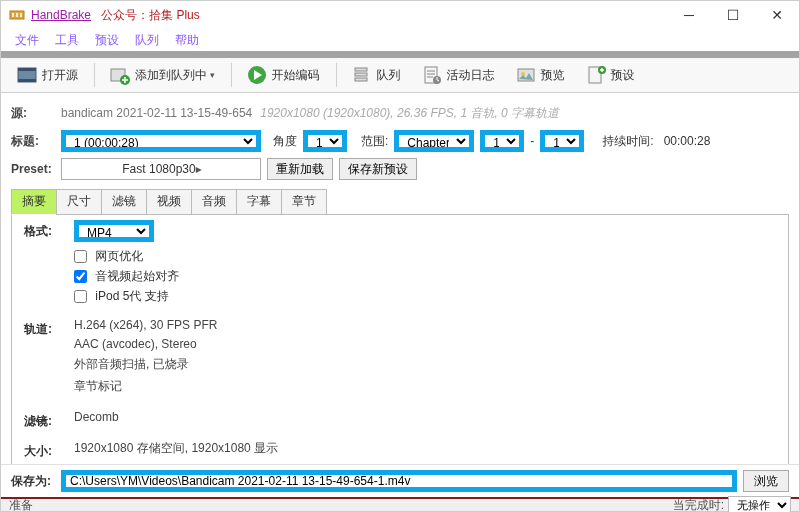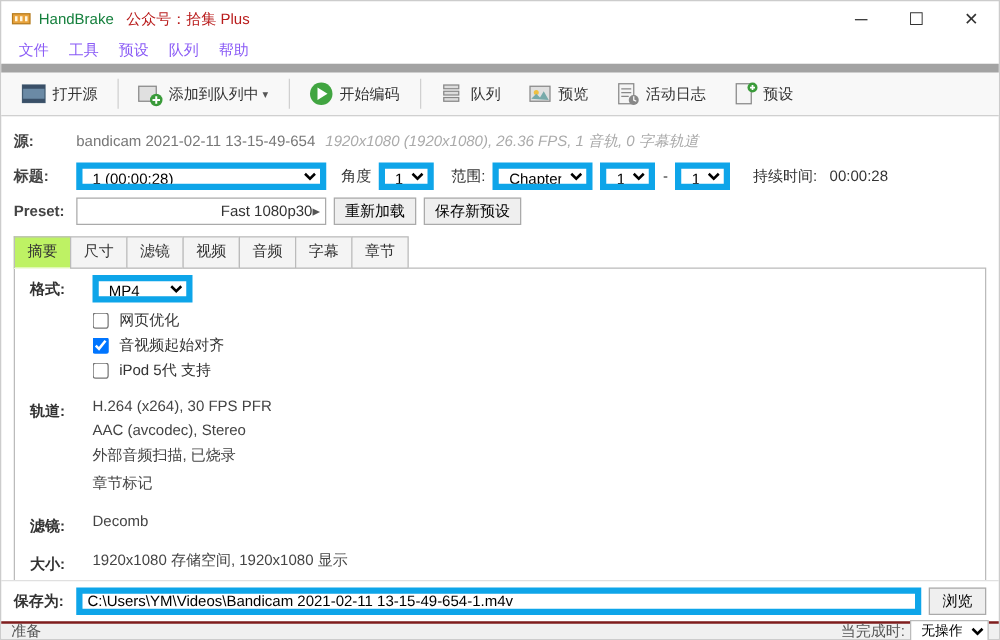--- a/index.html
+++ b/index.html
@@ -1,38 +1,38 @@
 <!DOCTYPE html>
 <html><head>
 <meta charset="utf-8">
 <style>
 * { box-sizing: border-box; margin: 0; padding: 0; font-family: "Microsoft YaHei", "Segoe UI", Tahoma, sans-serif; font-size: 12px; }
 body { background: #fff; color: #333; }
 .window { width: 800px; height: 512px; border: 1px solid #ccc; display: flex; flex-direction: column; position: relative; }
 .titlebar { height: 28px; display: flex; align-items: center; padding: 0 0 0 8px; color: #888; cursor: default; }
 .titlebar .app-icon { width: 16px; height: 16px; margin-right: 6px; }
-.title-app { color: #15803d; }
+.title-app { color: #a21caf; text-decoration: underline; }
 .title-extra { margin-left: 10px; color: #b91c1c; }
 .win-controls { margin-left: auto; display: flex; }
 .win-btn { width: 44px; height: 28px; display: flex; align-items: center; justify-content: center; cursor: pointer; font-size: 14px; color: #333; }
 .menubar { height: 22px; display: flex; align-items: center; padding: 0 6px; color: #8b5cf6; }
 .menu-item { padding: 2px 8px; cursor: pointer; }
 .toolbar { height: 42px; border-top: 7px solid #a3a3a3; border-bottom: 1px solid #d0d0d0; padding: 0 6px; display: flex; align-items: center; background: #f8f8f8; }
 .tb-btn { display: flex; align-items: center; padding: 2px 8px; margin-right: 2px; cursor: pointer; border: 1px solid transparent; border-radius: 2px; height: 32px; }
 .tb-btn .tb-icon { width: 22px; height: 22px; margin-right: 4px; display: flex; align-items: center; justify-content: center; }
 .tb-sep { width: 1px; height: 24px; background: #d0d0d0; margin: 0 5px; }
 .tb-btn.dropdown::after { content: "▾"; font-size: 9px; color: #555; margin-left: 3px; }
 .content { flex: 1; padding: 6px 10px; overflow: hidden; display: flex; flex-direction: column; }
 .row { display: flex; align-items: center; margin: 3px 0; min-height: 22px; }
 .lbl { width: 50px; color: #444; font-weight: 600; }
 .src-text { color: #777; }
 .src-info { margin-left: 8px; color: #aaa; font-style: italic; }
 select, input[type=text] { border: 5px solid #0ea5e9; height: 22px; padding: 0 4px; font-size: 12px; background: #fff; }
 .tiny { width: 44px; }
-.preset-select { width: 200px; text-align: left; padding-left: 6px; display: flex; align-items: center; justify-content: flex-end; }
+.preset-select { width: 200px; text-align: left; padding-left: 6px; display: flex; align-items: center; justify-content: center; }
 .preset-select::after { content: "▸"; color: #555; margin-right: 4px; }
 button.small-btn { height: 22px; padding: 0 8px; border: 1px solid #aaa; background: #efefef; cursor: pointer; margin-left: 6px; }
 .tab-strip { display: flex; margin-top: 6px; position: relative; z-index: 2; }
 .tab { padding: 3px 10px 4px 10px; border: 1px solid #bbb; background: #f4f4f4; margin-right: -1px; cursor: pointer; position: relative; }
 .tab.active { background: #bef264; border-bottom-color: #fff; }
 .panel { border: 1px solid #bbb; flex: 1; margin-top: -1px; padding: 5px 12px; position: relative; display: flex; }
 .panel-left { width: 270px; }
 .plabel { width: 50px; font-weight: 600; color: #333; padding-top: 3px; }
 .prow { display: flex; margin-bottom: 10px; }
 .chklist label { display: block; margin: 3px 0; font-size: 12px; }
@@ -121,37 +121,37 @@
             <rect x="4" y="4" width="12" height="3" fill="#ddd" stroke="#888"></rect>
             <rect x="4" y="9" width="12" height="3" fill="#ddd" stroke="#888"></rect>
             <rect x="4" y="14" width="12" height="3" fill="#ddd" stroke="#888"></rect>
           </svg>
         </span>
       <span>队列</span>
     </div>
     <div class="tb-btn">
       <span class="tb-icon">
           <svg viewBox="0 0 22 22">
-            <rect x="3" y="5" width="16" height="12" fill="#e0e0e0" stroke="#888"></rect>
-            <circle cx="8" cy="10" r="2" fill="#f0c040"></circle>
-            <path d="M4 15l4-4 3 3 3-5 4 7" fill="#7aa"></path>
-          </svg>
-        </span>
-      <span>预览</span>
-    </div>
-    <div class="tb-btn">
-      <span class="tb-icon">
-          <svg viewBox="0 0 22 22">
             <rect x="4" y="3" width="12" height="16" fill="#f5f5f5" stroke="#888"></rect>
             <path d="M6 7h8M6 10h8M6 13h6" stroke="#888"></path>
             <circle cx="16" cy="16" r="4" fill="#888"></circle>
             <path d="M16 13v3l2 1" stroke="#fff" fill="none"></path>
           </svg>
         </span>
       <span>活动日志</span>
+    </div>
+    <div class="tb-btn">
+      <span class="tb-icon">
+          <svg viewBox="0 0 22 22">
+            <rect x="3" y="5" width="16" height="12" fill="#e0e0e0" stroke="#888"></rect>
+            <circle cx="8" cy="10" r="2" fill="#f0c040"></circle>
+            <path d="M4 15l4-4 3 3 3-5 4 7" fill="#7aa"></path>
+          </svg>
+        </span>
+      <span>预览</span>
     </div>
     <div class="tb-btn">
       <span class="tb-icon">
           <svg viewBox="0 0 22 22">
             <rect x="4" y="3" width="12" height="16" fill="#f5f5f5" stroke="#888"></rect>
             <circle cx="17" cy="6" r="4" fill="#3a9b3a"></circle>
             <path d="M17 4v4M15 6h4" stroke="#fff" stroke-width="1.4"></path>
           </svg>
         </span>
       <span>预设</span>

